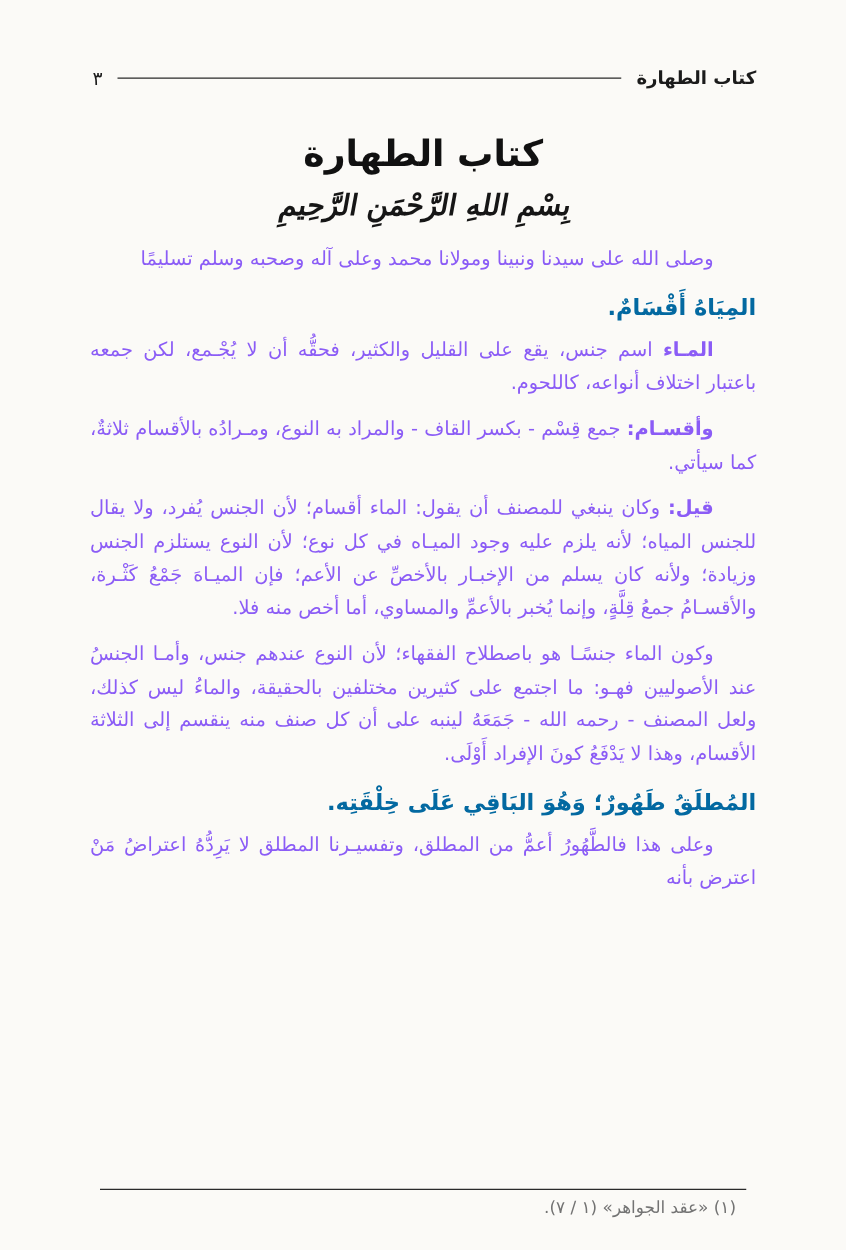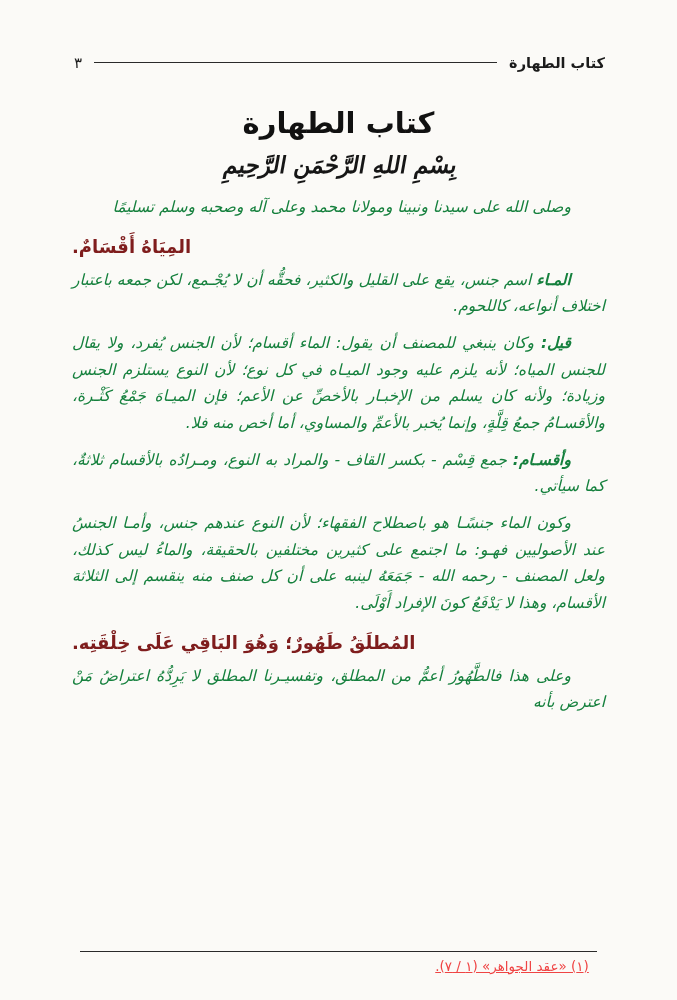--- a/index.html
+++ b/index.html
@@ -64,53 +64,51 @@
     transform: skewX(4deg);
     color: #161616;
   }
   
   .para {
     margin: 10px 0 0 0;
     font-size: 15.5px;
     line-height: 1.72;
     text-align: justify;
     text-indent: 2.2em;
-    color: #15803d;
-    font-style: italic;
+    color: #8b5cf6;
   }
   .salawat {
     margin-top: 16px;
   }
   .lead {
     font-weight: bold;
   }
   .section-heading {
     margin: 15px 0 0 0;
     font-size: 18px;
     font-weight: bold;
-    text-align: left;
-    color: #7f1d1d;
+    text-align: right;
+    color: #0369a1;
   }
   
   .page-footer {
     margin-top: auto;
     flex: 0 0 auto;
     padding-top: 6px;
   }
   .footnote-rule {
     width: 97%;
     margin: 0 auto 6px auto;
     border-top: 1.3px solid #2a2a2a;
   }
   .footnote {
     margin: 0;
     font-size: 13.5px;
     text-indent: 1.2em;
-    color: #ef4444;
-    text-decoration: underline;
+    color: #737373;
   }
 </style>
 </head>
 <body>
 
 <div class="page">
 
   <header class="page-header">
     <span class="running-title">كتاب الطهارة</span>
     <span class="header-rule"></span>
@@ -120,23 +118,23 @@
   <h1 class="book-title">كتاب الطهارة</h1>
 
   <div class="basmala">بِسْمِ اللهِ الرَّحْمَنِ الرَّحِيمِ</div>
 
   <p class="para salawat">وصلى الله على سيدنا ونبينا ومولانا محمد وعلى آله وصحبه وسلم تسليمًا</p>
 
   <h2 class="section-heading">المِيَاهُ أَقْسَامٌ.</h2>
 
   <p class="para"><strong class="lead">المـاء</strong> <span>اسم جنس، يقع على القليل والكثير، فحقُّه أن لا يُجْـمع، لكن جمعه باعتبار اختلاف أنواعه، كاللحوم.</span></p>
 
+  <p class="para"><strong class="lead">وأقسـام:</strong> <span>جمع قِسْم - بكسر القاف - والمراد به النوع، ومـرادُه بالأقسام ثلاثةٌ، كما سيأتي.</span></p>
+
   <p class="para"><strong class="lead">قيل:</strong> <span>وكان ينبغي للمصنف أن يقول: الماء أقسام؛ لأن الجنس يُفرد، ولا يقال للجنس المياه؛ لأنه يلزم عليه وجود الميـاه في كل نوع؛ لأن النوع يستلزم الجنس وزيادة؛ ولأنه كان يسلم من الإخبـار بالأخصِّ عن الأعم؛ فإن الميـاهَ جَمْعُ كَثْـرة، والأقسـامُ جمعُ قِلَّةٍ، وإنما يُخبر بالأعمِّ والمساوي، أما أخص منه فلا.</span></p>
-
-  <p class="para"><strong class="lead">وأقسـام:</strong> <span>جمع قِسْم - بكسر القاف - والمراد به النوع، ومـرادُه بالأقسام ثلاثةٌ، كما سيأتي.</span></p>
 
   <p class="para"><strong class="lead"></strong> <span>وكون الماء جنسًـا هو باصطلاح الفقهاء؛ لأن النوع عندهم جنس، وأمـا الجنسُ عند الأصوليين فهـو: ما اجتمع على كثيرين مختلفين بالحقيقة، والماءُ ليس كذلك، ولعل المصنف - رحمه الله - جَمَعَهُ لينبه على أن كل صنف منه ينقسم إلى الثلاثة الأقسام، وهذا لا يَدْفَعُ كونَ الإفراد أَوْلَى.</span></p>
 
   <h2 class="section-heading">المُطلَقُ طَهُورٌ؛ وَهُوَ البَاقِي عَلَى خِلْقَتِه.</h2>
 
 
 
   <p class="para"><strong class="lead"></strong> <span>وعلى هذا فالطَّهُورُ أعمُّ من المطلق، وتفسيـرنا المطلق لا يَرِدُّهُ اعتراضُ مَنْ اعترض بأنه</span></p>
 
   <footer class="page-footer">

